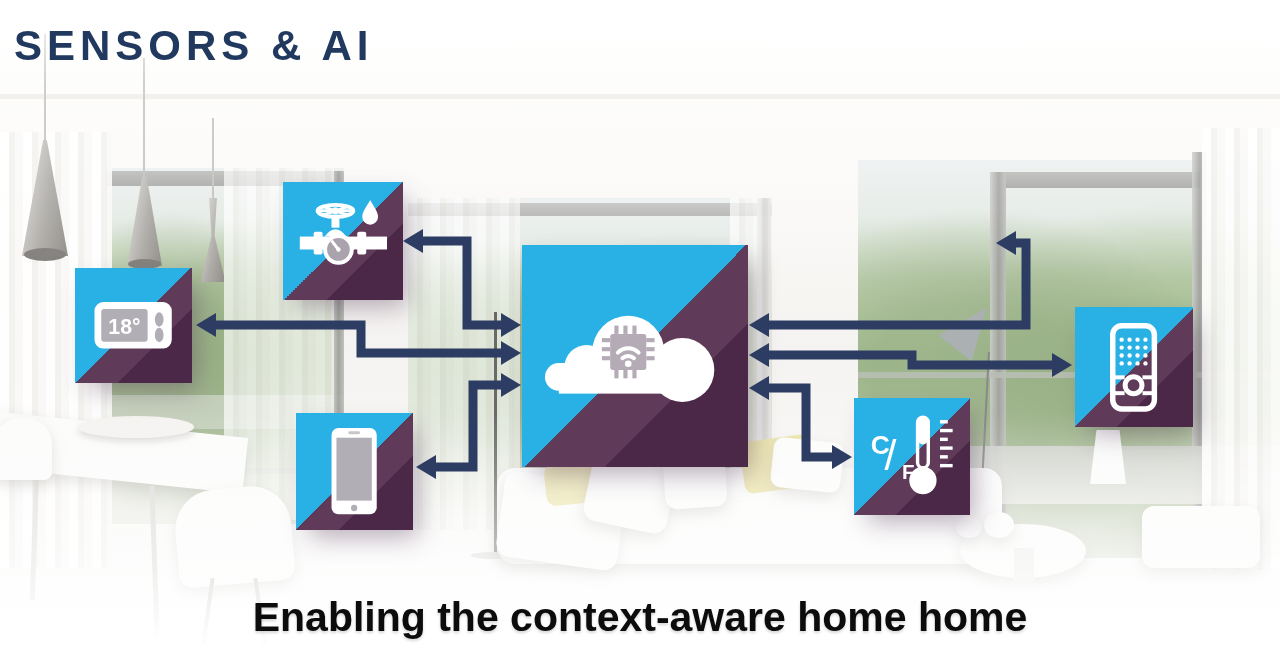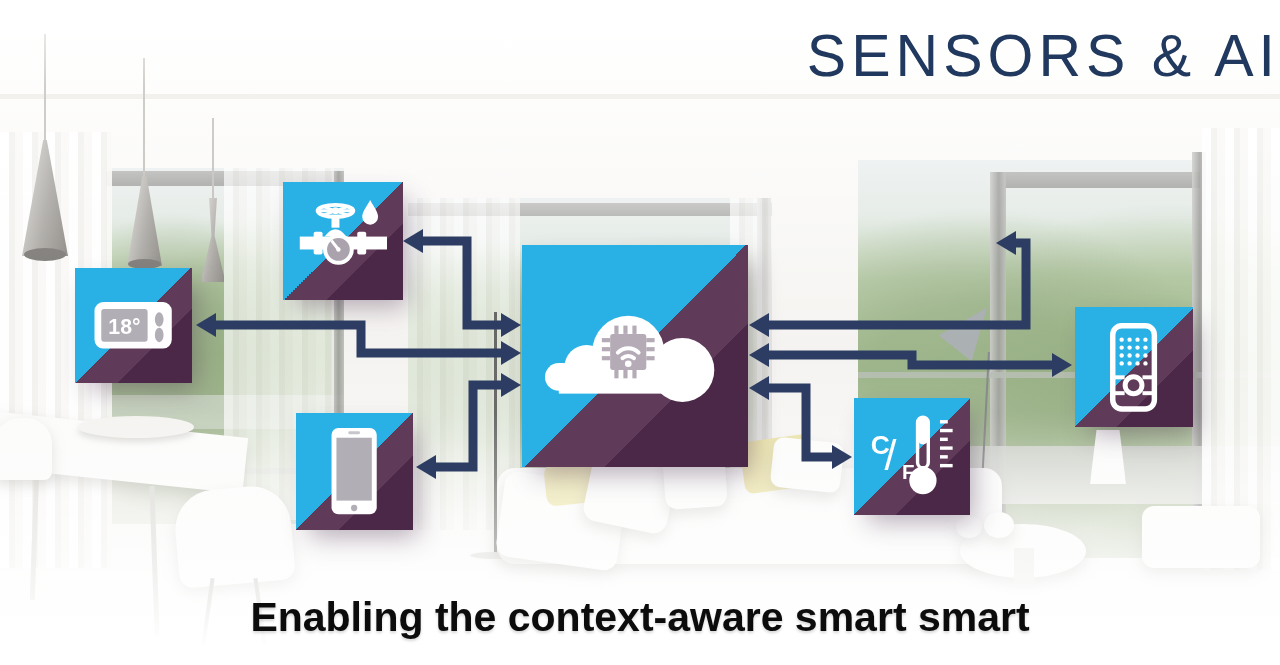--- a/index.html
+++ b/index.html
@@ -32,22 +32,22 @@
   .wash{inset:0;pointer-events:none;background:
      linear-gradient(180deg,rgba(255,255,255,.92) 0%,rgba(255,255,255,.30) 13%,rgba(255,255,255,.16) 40%,rgba(255,255,255,.18) 62%,rgba(255,255,255,.62) 84%,rgba(255,255,255,.97) 96%);}
 
   
   .tile{background:
      linear-gradient(135deg,var(--cyan) 0 50%,var(--purple-shadow) 50% 68%,var(--purple) 68% 100%);
      box-shadow:9px 12px 24px -5px rgba(70,45,75,.38);
      display:flex;align-items:center;justify-content:center;}
   .tile svg{position:static;width:84%;height:84%;overflow:visible;}
   .tile.big svg{width:86%;height:74%;}
-  #title{left:0;top:22px;width:100%;text-align:right;color:var(--title-navy);
-     font-size:59px;font-weight:400;letter-spacing:5px;padding-left:14px;}
+  #title{left:0;top:22px;width:100%;text-align:left;color:var(--title-navy);
+     font-size:42px;font-weight:700;letter-spacing:5px;padding-left:14px;}
   #caption{left:0;top:594px;width:100%;text-align:center;color:#0c0c0d;
      font-size:41px;font-weight:700;letter-spacing:0px;text-shadow:0 2px 3px rgba(0,0,0,.16);}
   #arrows{left:0;top:0;width:1280px;height:665px;pointer-events:none;}
   #arrows path{fill:none;stroke:var(--arrow-navy);stroke-width:9;}
   #arrows polygon{fill:var(--arrow-navy);}
   text{font-family:"Liberation Sans",sans-serif;}
 </style>
 </head>
 <body>
 
@@ -274,14 +274,14 @@
       <polygon points="749,355 769,343 769,367"></polygon>
       <polygon points="1072,365 1052,353 1052,377"></polygon>
     </g>
     <g>
       <path d="M769,388 H806 V457 H832"></path>
       <polygon points="749,388 769,376 769,400"></polygon>
       <polygon points="852,457 832,445 832,469"></polygon>
     </g>
   </svg>
 
-  <div id="caption">Enabling the context-aware smart smart</div>
+  <div id="caption">Enabling the context-aware home home</div>
 </div>
 
 </body></html>

